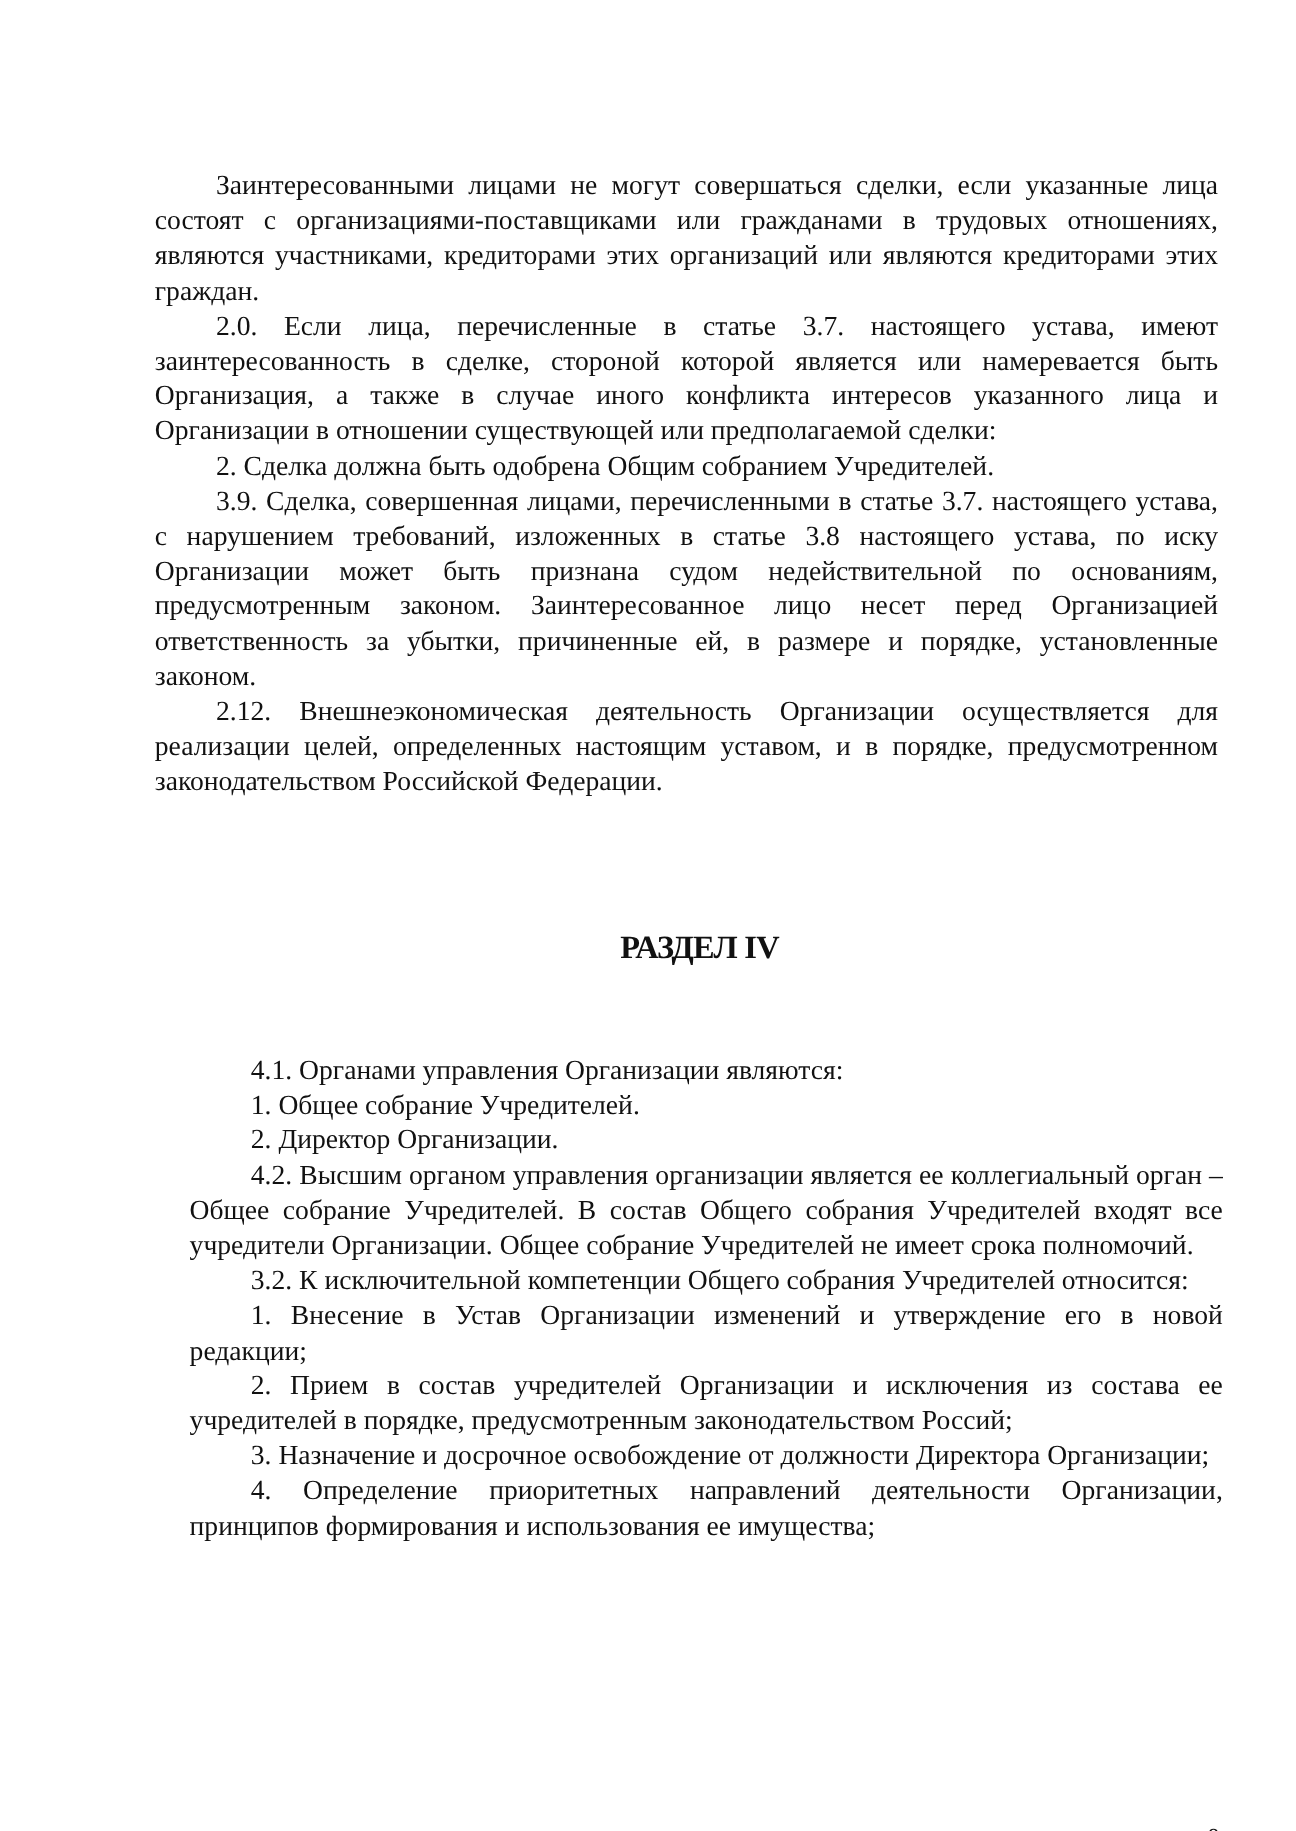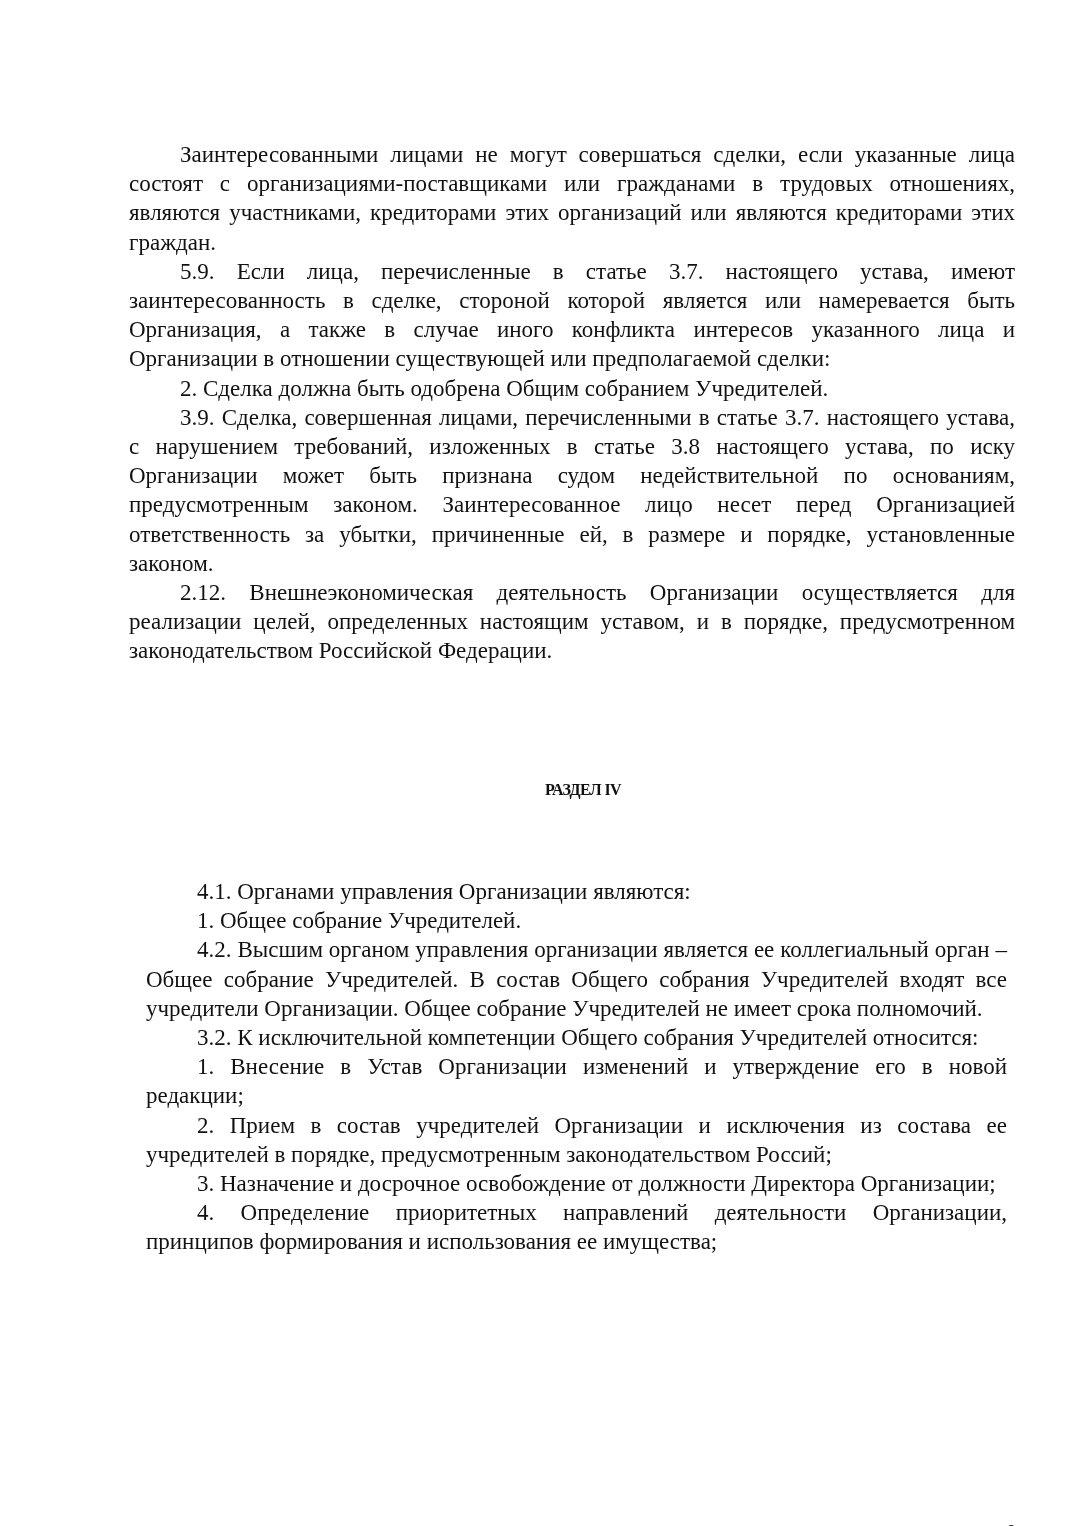--- a/index.html
+++ b/index.html
@@ -5,51 +5,52 @@
   html, body { margin: 0; padding: 0; background: #ffffff; }
   body { width: 1080px; height: 1526px; position: relative; overflow: hidden; }
   .page {
     position: absolute; left: 0; top: 0; width: 1080px; height: 1526px;
     background: #ffffff; color: #111111;
     font-family: "Liberation Serif", "DejaVu Serif", serif;
     font-size: 23px; line-height: 29.2px; margin-top: 45px;
   }
   .block { position: absolute; text-align: justify; }
   .top-block { left: 129px; top: 95px; width: 886px; }
-  .bottom-block { left: 146px; top: 832px; width: 861px; }
+  .bottom-block { left: 158px; top: 832px; width: 861px; }
   p { margin: 0; text-indent: 51px; text-align: justify; }
   p.last-justify { text-align-last: justify; }
   .heading {
     position: absolute; left: 129px; width: 886px; text-align: center;
-    font-weight: bold; font-size: 16px; letter-spacing: -0.6px;
+    font-weight: bold; font-size: 27px; letter-spacing: -0.6px;
   }
   .h1 { top: 730px; left: 140px; }
   .h2 { top: 773px; left: 140px; }
   .page-number {
     position: absolute; right: 64px; top: 1472px; font-size: 19px;
   }
 </style>
 </head>
 <body>
 
 <div class="page">
 
   <div class="block top-block">
     <p>Заинтересованными лицами не могут совершаться сделки, если указанные лица состоят с организациями-поставщиками или гражданами в трудовых отношениях, являются участниками, кредиторами этих организаций или являются кредиторами этих граждан.</p>
-    <p>5.9. Если лица, перечисленные в статье 3.7. настоящего устава, имеют заинтересованность в сделке, стороной которой является или намеревается быть Организация, а также в случае иного конфликта интересов указанного лица и Организации в отношении существующей или предполагаемой сделки:</p>
+    <p>2.0. Если лица, перечисленные в статье 3.7. настоящего устава, имеют заинтересованность в сделке, стороной которой является или намеревается быть Организация, а также в случае иного конфликта интересов указанного лица и Организации в отношении существующей или предполагаемой сделки:</p>
     <p>2. Сделка должна быть одобрена Общим собранием Учредителей.</p>
     <p>3.9. Сделка, совершенная лицами, перечисленными в статье 3.7. настоящего устава, с нарушением требований, изложенных в статье 3.8 настоящего устава, по иску Организации может быть признана судом недействительной по основаниям, предусмотренным законом. Заинтересованное лицо несет перед Организацией ответственность за убытки, причиненные ей, в размере и порядке, установленные законом.</p>
     <p>2.12. Внешнеэкономическая деятельность Организации осуществляется для реализации целей, определенных настоящим уставом, и в порядке, предусмотренном законодательством Российской Федерации.</p>
   </div>
 
   <div class="heading h1">РАЗДЕЛ IV</div>
 
   <div class="block bottom-block">
     <p>4.1. Органами управления Организации являются:</p>
     <p>1.  Общее собрание Учредителей.</p>
+    <p>2. Директор Организации.</p>
     <p>4.2. Высшим органом управления организации является ее коллегиальный орган – Общее собрание Учредителей. В состав Общего собрания Учредителей входят все учредители Организации. Общее собрание Учредителей не имеет срока полномочий.</p>
     <p>3.2. К исключительной компетенции Общего собрания Учредителей относится:</p>
     <p>1. Внесение в Устав Организации изменений и утверждение его в новой редакции;</p>
     <p>2. Прием в состав учредителей Организации и исключения из состава ее учредителей в порядке, предусмотренным законодательством Россий;</p>
     <p>3. Назначение и досрочное освобождение от должности Директора Организации;</p>
     <p>4. Определение приоритетных направлений деятельности Организации, принципов формирования и использования ее имущества;</p>
   </div>
 
   <div class="page-number">8</div>
 </div>

